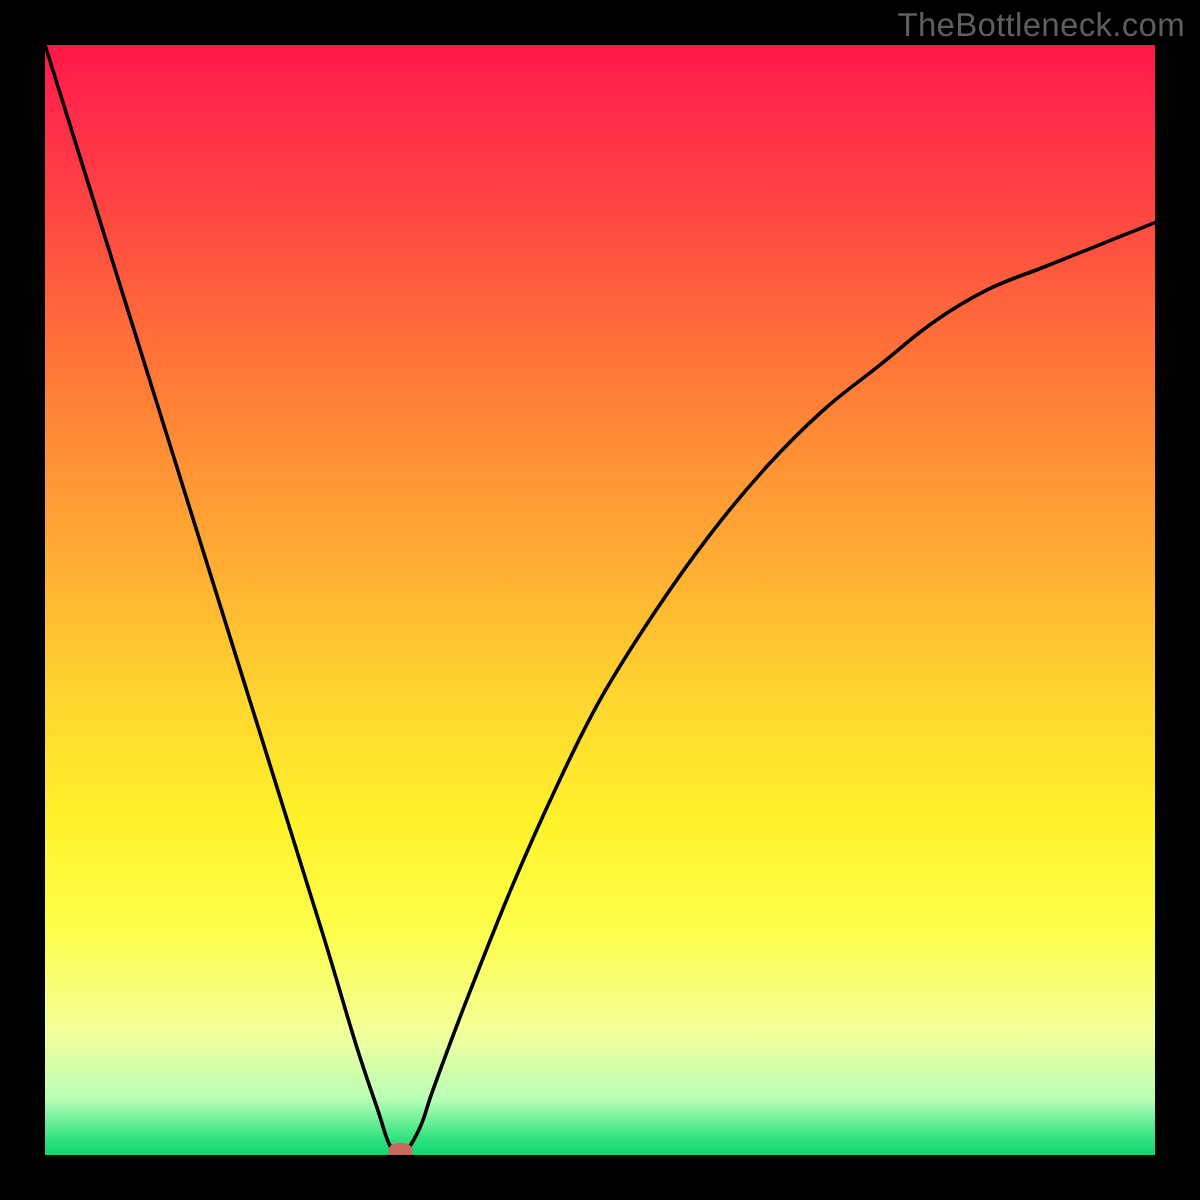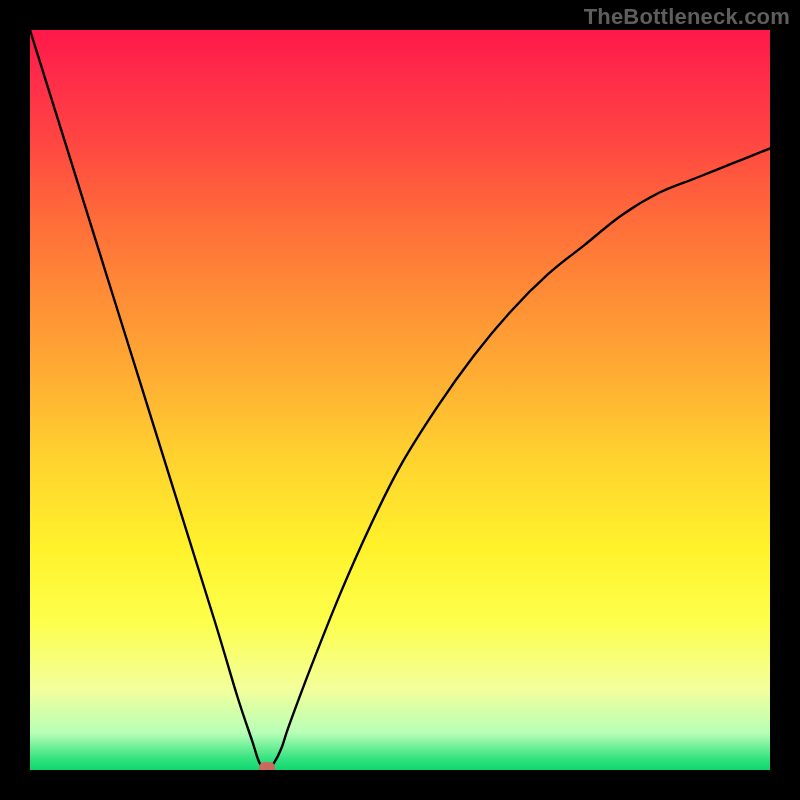--- a/index.html
+++ b/index.html
@@ -16,21 +16,21 @@
     width: 800px;
     height: 800px;
     background: #000;
   }
   .watermark {
     position: absolute;
     top: 4px;
     right: 10px;
     color: #5e5e5e;
     font-size: 22px;
-    font-weight: 700;
+    font-weight: 400;
     letter-spacing: 0.2px;
     z-index: 10;
   }
   .plot-area {
     position: absolute;
     left: 30px;
     top: 30px;
     width: 740px;
     height: 740px;
     overflow: hidden;

